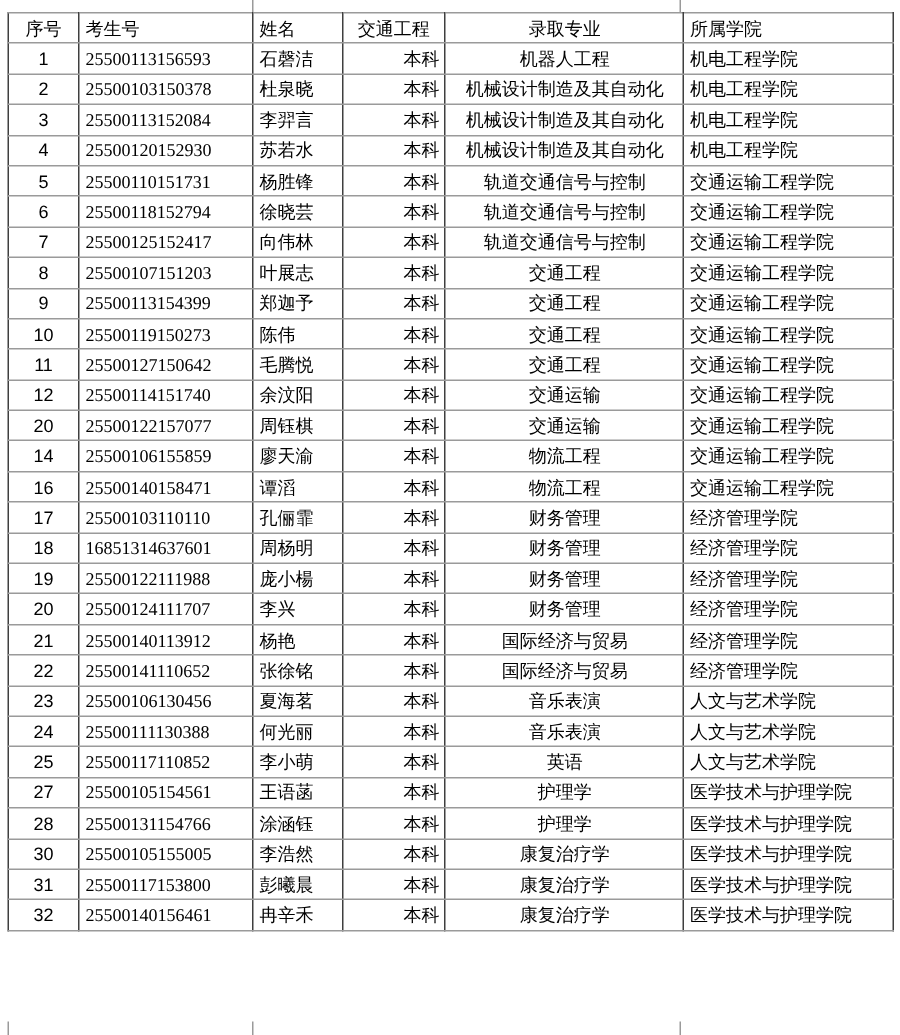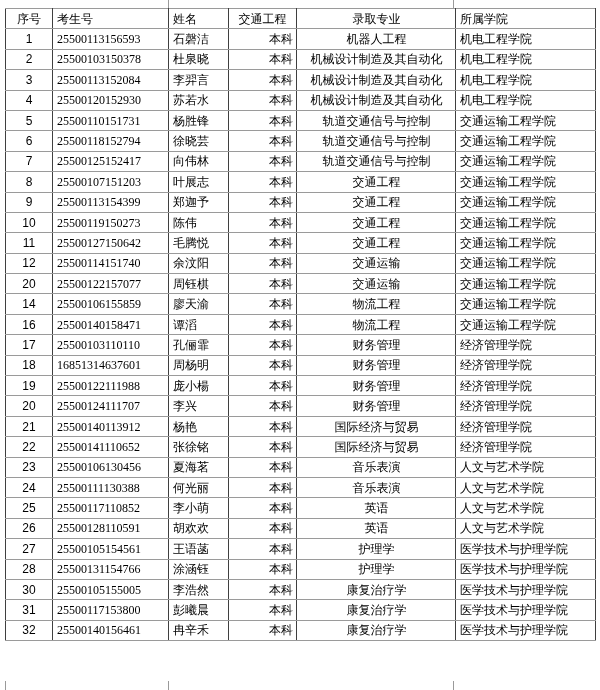--- a/index.html
+++ b/index.html
@@ -282,28 +282,20 @@
         </tr>
         <tr>
           <td class="col0">25</td>
           <td class="col1">25500117110852</td>
           <td class="col2">李小萌</td>
           <td class="col3">本科</td>
           <td class="col4">英语</td>
           <td class="col5">人文与艺术学院</td>
         </tr>
         <tr>
-          <td class="col0">26</td>
-          <td class="col1">25500128110591</td>
-          <td class="col2">胡欢欢</td>
-          <td class="col3">本科</td>
-          <td class="col4">英语</td>
-          <td class="col5">人文与艺术学院</td>
-        </tr>
-        <tr>
           <td class="col0">27</td>
           <td class="col1">25500105154561</td>
           <td class="col2">王语菡</td>
           <td class="col3">本科</td>
           <td class="col4">护理学</td>
           <td class="col5">医学技术与护理学院</td>
         </tr>
         <tr>
           <td class="col0">28</td>
           <td class="col1">25500131154766</td>

